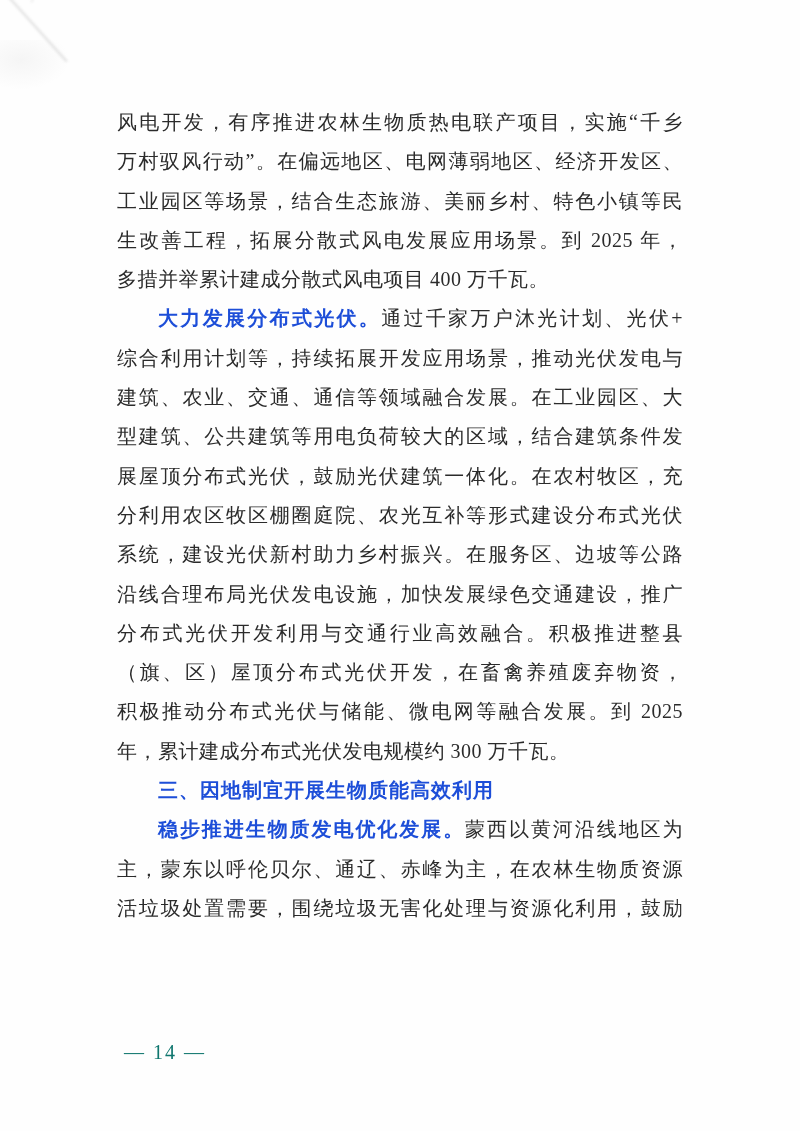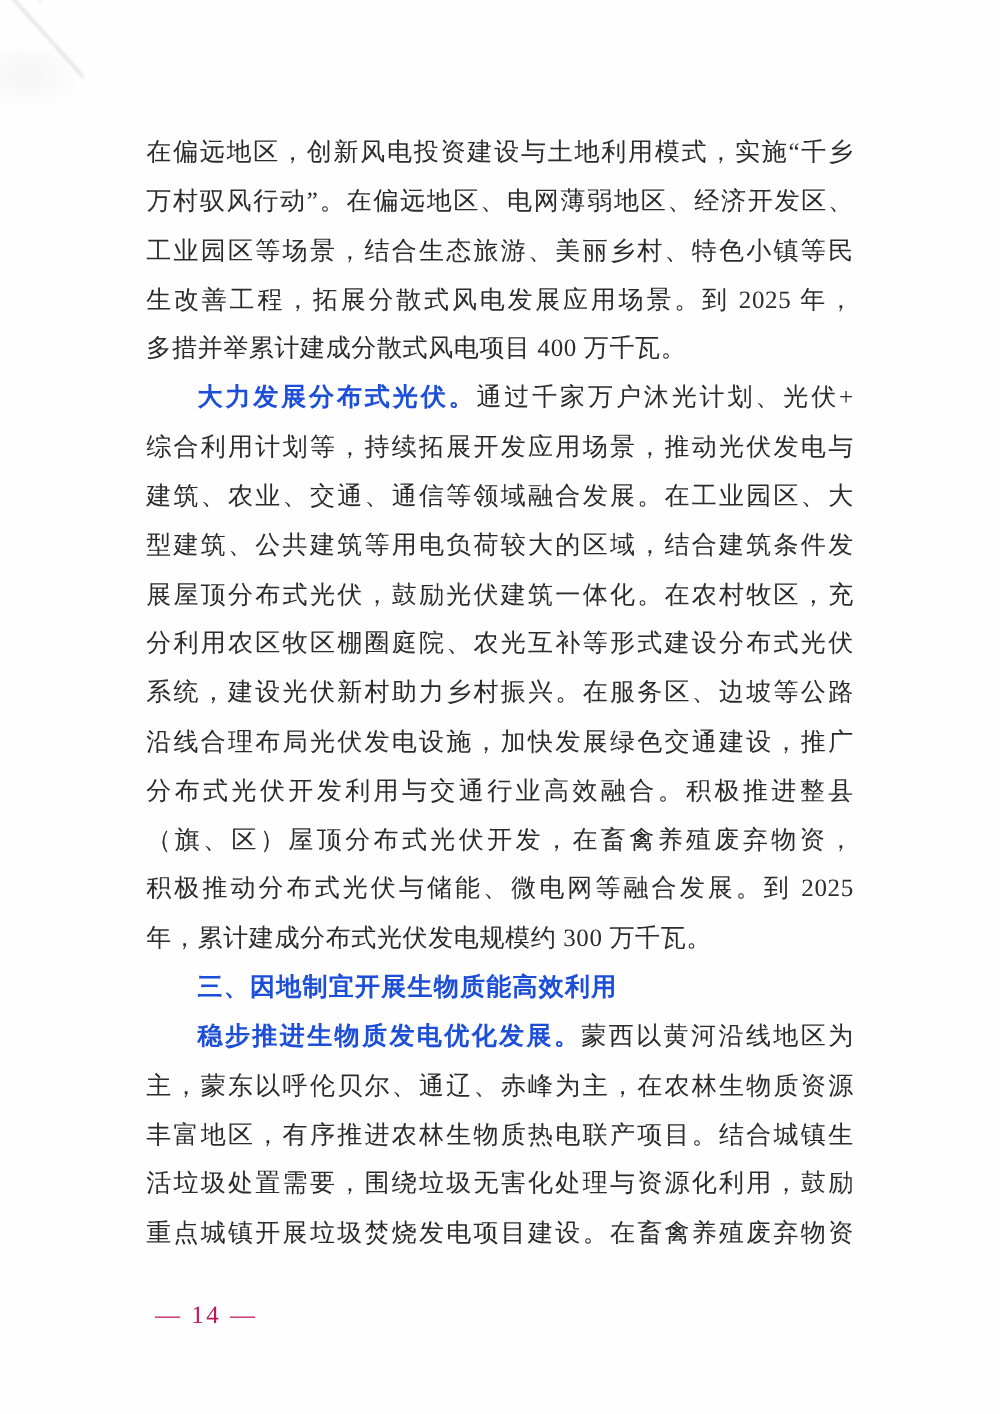--- a/index.html
+++ b/index.html
@@ -77,53 +77,51 @@
   }
   .heading-line .seg-bold {
     letter-spacing: 1px;
     font-family: Liberation Mono, monospace;
   }
   .footer {
     position: absolute;
     left: 124px;
     top: 1041px;
     font-size: 20px;
-    color: #be185d;
+    color: #0f766e;
     letter-spacing: 2px;
     font-family: "Liberation Serif", "DejaVu Serif", serif;
   }
 </style>
 </head>
 <body>
 
 <div class="page">
   <div class="scan-artifact smudge-a"></div>
   <div class="scan-artifact smudge-b"></div>
   <div class="scan-artifact smudge-c"></div>
 
   <div class="content" id="text-content">
-      <div class="line"><span class="seg-regular">在偏远地区，创新风电投资建设与土地利用模式，实施“千乡</span></div>
+      <div class="line"><span class="seg-regular">风电开发，有序推进农林生物质热电联产项目，实施“千乡</span></div>
       <div class="line"><span class="seg-regular">万村驭风行动”。在偏远地区、电网薄弱地区、经济开发区、</span></div>
       <div class="line"><span class="seg-regular">工业园区等场景，结合生态旅游、美丽乡村、特色小镇等民</span></div>
       <div class="line"><span class="seg-regular">生改善工程，拓展分散式风电发展应用场景。到 2025 年，</span></div>
       <div class="line nojust"><span class="seg-regular">多措并举累计建成分散式风电项目 400 万千瓦。</span></div>
       <div class="line indent"><span class="seg-bold">大力发展分布式光伏。</span><span class="seg-regular">通过千家万户沐光计划、光伏+</span></div>
       <div class="line"><span class="seg-regular">综合利用计划等，持续拓展开发应用场景，推动光伏发电与</span></div>
       <div class="line"><span class="seg-regular">建筑、农业、交通、通信等领域融合发展。在工业园区、大</span></div>
       <div class="line"><span class="seg-regular">型建筑、公共建筑等用电负荷较大的区域，结合建筑条件发</span></div>
       <div class="line"><span class="seg-regular">展屋顶分布式光伏，鼓励光伏建筑一体化。在农村牧区，充</span></div>
       <div class="line"><span class="seg-regular">分利用农区牧区棚圈庭院、农光互补等形式建设分布式光伏</span></div>
       <div class="line"><span class="seg-regular">系统，建设光伏新村助力乡村振兴。在服务区、边坡等公路</span></div>
       <div class="line"><span class="seg-regular">沿线合理布局光伏发电设施，加快发展绿色交通建设，推广</span></div>
       <div class="line"><span class="seg-regular">分布式光伏开发利用与交通行业高效融合。积极推进整县</span></div>
       <div class="line"><span class="seg-regular">（旗、区）屋顶分布式光伏开发，在畜禽养殖废弃物资，</span></div>
       <div class="line"><span class="seg-regular">积极推动分布式光伏与储能、微电网等融合发展。到 2025</span></div>
       <div class="line nojust"><span class="seg-regular">年，累计建成分布式光伏发电规模约 300 万千瓦。</span></div>
       <div class="line indent nojust heading-line"><span class="seg-bold">三、因地制宜开展生物质能高效利用</span></div>
       <div class="line indent"><span class="seg-bold">稳步推进生物质发电优化发展。</span><span class="seg-regular">蒙西以黄河沿线地区为</span></div>
       <div class="line"><span class="seg-regular">主，蒙东以呼伦贝尔、通辽、赤峰为主，在农林生物质资源</span></div>
-      <div class="line"><span class="seg-regular">丰富地区，有序推进农林生物质热电联产项目。结合城镇生</span></div>
       <div class="line"><span class="seg-regular">活垃圾处置需要，围绕垃圾无害化处理与资源化利用，鼓励</span></div>
-      <div class="line"><span class="seg-regular">重点城镇开展垃圾焚烧发电项目建设。在畜禽养殖废弃物资</span></div>
     </div>
 
   <div class="footer">— 14 —</div>
 </div>
 
 </body></html>

